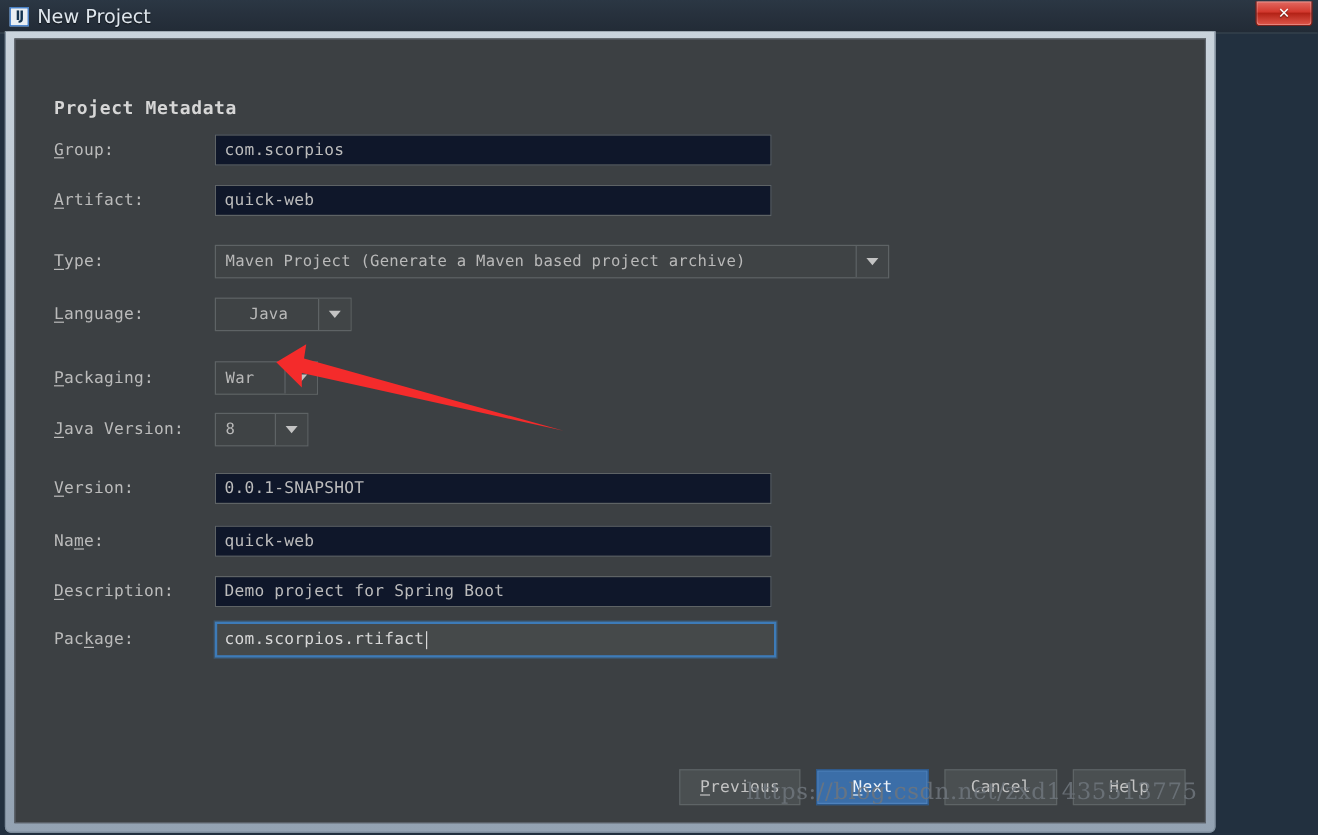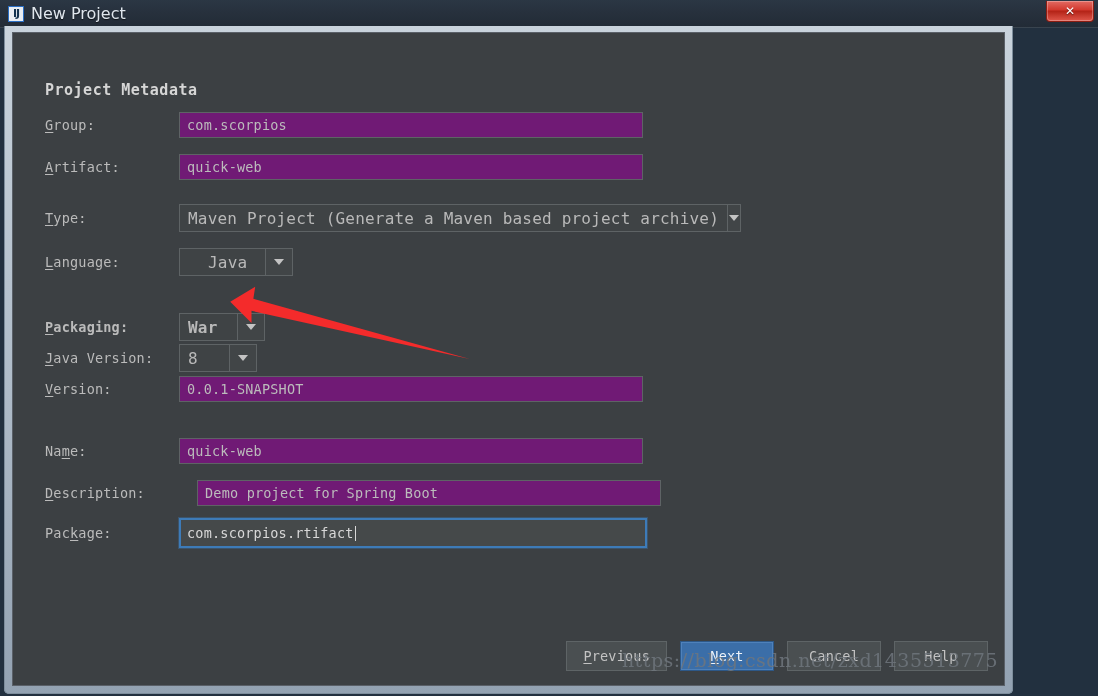--- a/index.html
+++ b/index.html
@@ -140,21 +140,21 @@
     font-family: "DejaVu Sans Mono", monospace;
     font-size: 13.5px;
     color: #bbbbbb;
     white-space: nowrap;
     letter-spacing: .2px;
   }
   .flabel u { text-decoration: underline; text-underline-offset: 2px; }
 
   .field {
     height: 26px;
-    background: #701a75;
+    background: #0f172a;
     border: 1px solid #5e6365;
     box-sizing: border-box;
     display: flex;
     align-items: center;
     padding: 0 7px;
     font-family: "DejaVu Sans Mono", monospace;
     font-size: 13.5px;
     color: #bcbcbc;
     white-space: nowrap;
     letter-spacing: .2px;
@@ -182,21 +182,21 @@
     align-items: stretch;
     border: 1px solid #5e6365;
     box-sizing: border-box;
     background: #3f4345;
   }
   .combo .val {
     flex: 1;
     display: flex; align-items: center;
     padding: 0 8px;
     font-family: "DejaVu Sans Mono", monospace;
-    font-size: 16px;
+    font-size: 13px;
     color: #b9b9b9;
     white-space: nowrap;
     letter-spacing: .2px;
   }
   .combo .arrowbox {
     width: 26px;
     border-left: 1px solid #5e6365;
     display: flex; align-items: center; justify-content: center;
     background: #414547;
   }
@@ -311,51 +311,51 @@
           </div>
           <div class="row" style="top: 215px;">
             <div class="flabel"><u>L</u>anguage:</div>
             <div class="combo" style="width: 114px; padding-left: 20px;">
               <div class="val">Java</div>
               <div class="arrowbox">
                 <div class="tri"></div>
               </div>
             </div>
           </div>
-          <div class="row" style="top: 280px; font-weight: bold;">
+          <div class="row" style="top: 268px;">
             <div class="flabel"><u>P</u>ackaging:</div>
             <div class="combo" style="width: 86px;">
               <div class="val">War</div>
               <div class="arrowbox">
                 <div class="tri"></div>
               </div>
             </div>
           </div>
           <div class="row" style="top: 311px;">
             <div class="flabel"><u>J</u>ava Version:</div>
             <div class="combo" style="width: 78px;">
               <div class="val">8</div>
               <div class="arrowbox">
                 <div class="tri"></div>
               </div>
             </div>
           </div>
-          <div class="row" style="top: 342px;">
+          <div class="row" style="top: 360px;">
             <div class="flabel"><u>V</u>ersion:</div>
             <div class="field" style="width: 464px;">
               <span>0.0.1-SNAPSHOT</span>
             </div>
           </div>
           <div class="row" style="top: 404px;">
             <div class="flabel">Na<u>m</u>e:</div>
             <div class="field" style="width: 464px;">
               <span>quick-web</span>
             </div>
           </div>
-          <div class="row" style="top: 446px; gap: 18px;">
+          <div class="row" style="top: 446px;">
             <div class="flabel"><u>D</u>escription:</div>
             <div class="field" style="width: 464px;">
               <span>Demo project for Spring Boot</span>
             </div>
           </div>
           <div class="row" style="top: 486px;">
             <div class="flabel">Pac<u>k</u>age:</div>
             <div class="field focused" style="width: 468px;">
               <span>com.scorpios.rtifact</span>
               <span class="caret"></span>

